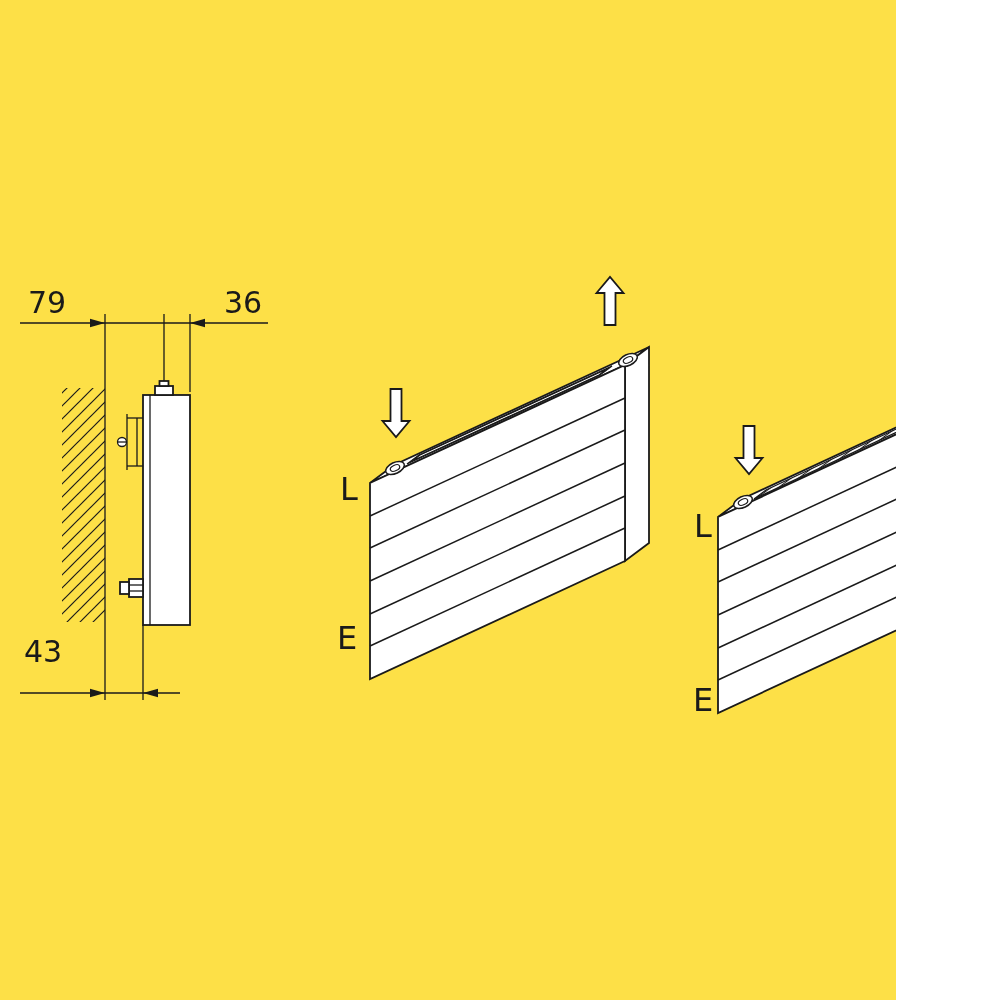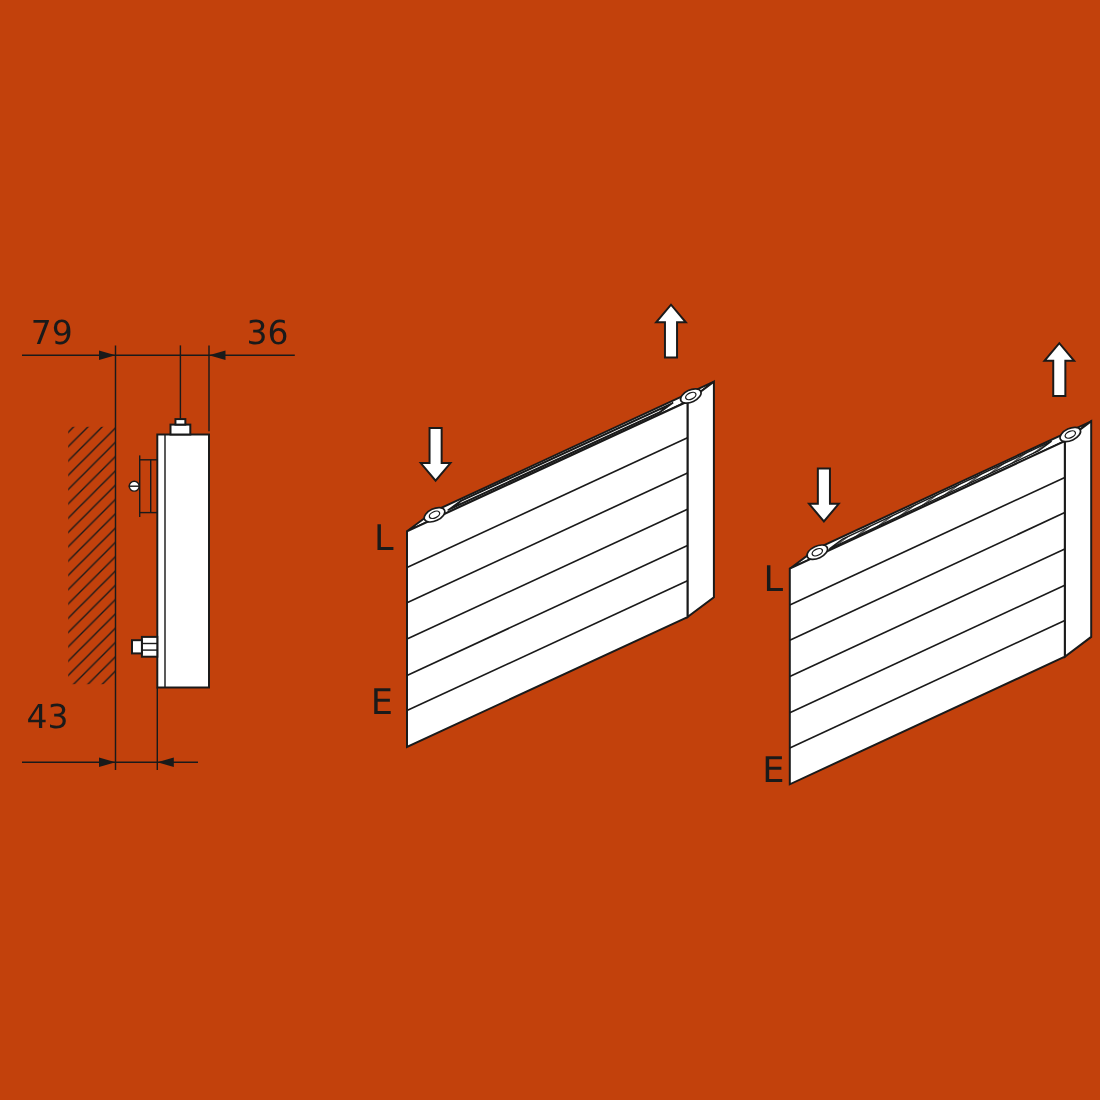--- a/index.html
+++ b/index.html
@@ -1,20 +1,20 @@
 <!DOCTYPE html>
 <html><head>
 <meta charset="utf-8">
 <title>Diagram</title>
 <style>
   html,body{margin:0;padding:0;background:#ffffff;}
   .canvas{
     position:relative;
-    width:1000px;height:1000px;
-    background:#c2410c;
+    width:896px;height:1000px;
+    background:#fde047;
     font-family:"DejaVu Sans", sans-serif;
     overflow:hidden;
   }
   svg{position:absolute;left:0;top:0;}
   .outline{fill:#ffffff;stroke:#1a1a1a;stroke-width:1.8;stroke-linejoin:miter;}
   .thin{fill:none;stroke:#1a1a1a;stroke-width:1.3;}
   .slat{fill:none;stroke:#1a1a1a;stroke-width:1.5;}
   .dimline{fill:none;stroke:#1a1a1a;stroke-width:1.3;}
   .arrowhead{fill:#1a1a1a;stroke:none;}
   .flowarrow{fill:#ffffff;stroke:#1a1a1a;stroke-width:1.8;stroke-linejoin:miter;}

